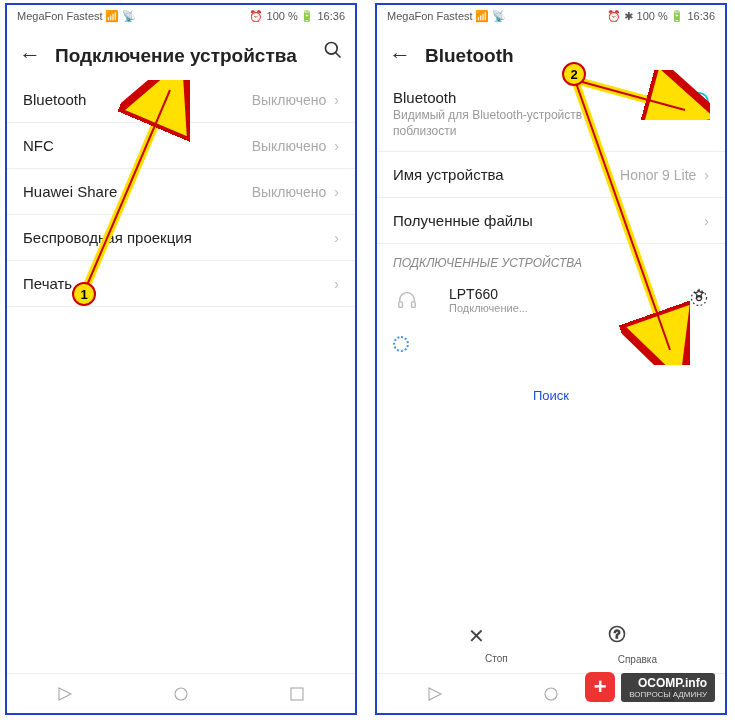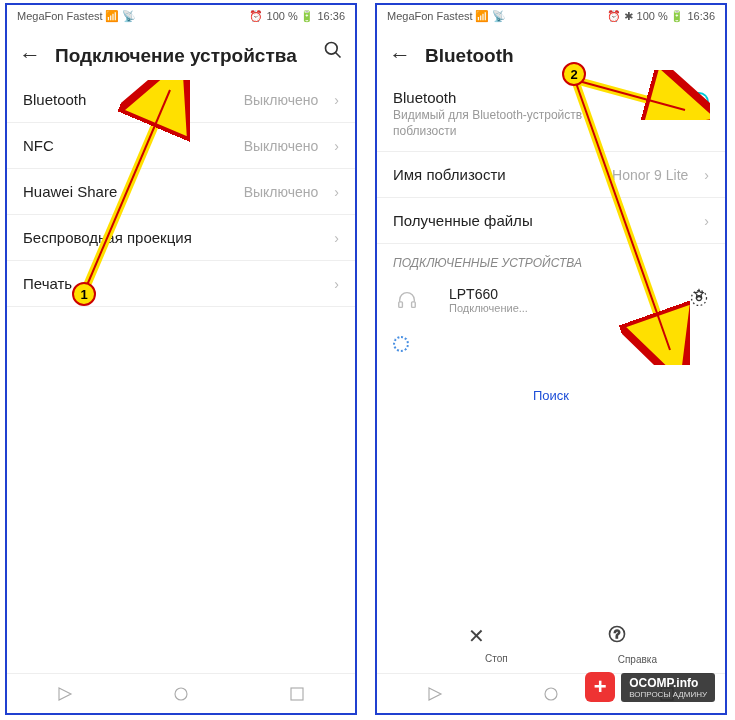--- a/index.html
+++ b/index.html
@@ -9,21 +9,21 @@
     .phone2 { left: 375px; top: 3px; }
     .statusbar { display: flex; justify-content: space-between; align-items: center; padding: 4px 10px; font-size: 11px; color: #555; height: 22px; }
     .statusbar .left, .statusbar .right { display: flex; align-items: center; gap: 3px; }
     .sb-icon { font-size: 11px; }
     .header { display: flex; align-items: center; padding: 10px 12px; gap: 14px; }
     .back-arrow { font-size: 22px; color: #333; cursor: pointer; }
     .header-title { font-size: 19px; font-weight: bold; color: #222; flex: 1; margin-top: 8px; }
     .search-icon { font-size: 19px; color: #333; }
     .row { display: flex; justify-content: space-between; align-items: center; padding: 14px 16px; border-bottom: 1px solid #eee; cursor: pointer; }
     .row-label { font-size: 15px; color: #222; }
-    .row-value { font-size: 14px; color: #aaa; display: flex; align-items: center; gap: 16px; }
+    .row-value { font-size: 14px; color: #aaa; display: flex; align-items: center; gap: 8px; }
     .chevron { color: #bbb; font-size: 14px; }
     .section-header { padding: 12px 16px 6px; font-size: 12px; color: #888; font-style: italic; }
     .bt-top { padding: 12px 16px; border-bottom: 1px solid #eee; display: flex; align-items: flex-start; justify-content: space-between; }
     .bt-top-text .title { font-size: 15px; color: #222; margin-bottom: 2px; }
     .bt-top-text .sub { font-size: 12px; color: #999; line-height: 1.3; max-width: 230px; }
     .toggle { width: 40px; height: 20px; background: #00c8d8; border-radius: 10px; position: relative; margin-top: 3px; }
     .toggle::after { content: ''; position: absolute; width: 16px; height: 16px; background: #fff; border-radius: 50%; top: 2px; right: 2px; }
     .device-row { display: flex; align-items: center; padding: 10px 16px; gap: 28px; }
     .device-icon { width: 28px; height: 28px; display: flex; align-items: center; justify-content: center; color: #bbb; font-size: 18px; }
     .device-info { flex: 1; }
@@ -35,21 +35,21 @@
     .bottom-actions { position: absolute; bottom: 46px; left: 0; right: 0; display: flex; justify-content: center; gap: 70px; }
     .action-btn { text-align: center; cursor: pointer; }
     .action-btn .aicon { font-size: 20px; color: #444; display: block; }
     .action-btn .atext { font-size: 10px; color: #555; margin-left: 40px; }
     .navbar { position: absolute; bottom: 0; left: 0; right: 0; height: 40px; display: flex; justify-content: space-around; align-items: center; border-top: 1px solid #eee; }
     .nav-btn { width: 24px; height: 24px; display: flex; align-items: center; justify-content: center; color: #888; }
     .marker { position: absolute; width: 24px; height: 24px; background: #ffe000; border: 2px solid #c00; border-radius: 50%; display: flex; align-items: center; justify-content: center; font-weight: bold; font-size: 13px; z-index: 10; }
     .arrow-svg { position: absolute; z-index: 9; pointer-events: none; }
     .watermark { position: absolute; bottom: 18px; right: 20px; display: flex; align-items: center; gap: 6px; z-index: 20; }
     .wm-plus { width: 30px; height: 30px; background: #e33; border-radius: 6px; color: #fff; display: flex; align-items: center; justify-content: center; font-size: 22px; font-weight: bold; }
-    .wm-text { background: rgba(0,0,0,0.75); padding: 3px 8px; border-radius: 3px; }
+    .wm-text { background: rgba(0,0,0,0.75); padding: 3px 8px; border-radius: 3px; text-align: right; }
     .wm-main { color: #fff; font-size: 12px; font-weight: bold; }
     .wm-sub { color: #ddd; font-size: 8px; }
     .section-row { display: flex; align-items: center; justify-content: space-between; padding: 12px 16px 6px; }
   </style>
 </head>
 <body>
 
 <div class="phone phone1">
   <div class="statusbar">
     <div class="left">
@@ -146,21 +146,21 @@
     <span class="header-title">Bluetooth</span>
   </div>
   <div class="bt-top">
     <div class="bt-top-text">
       <div class="title">Bluetooth</div>
       <div class="sub">Видимый для Bluetooth-устройств поблизости</div>
     </div>
     <div class="toggle"></div>
   </div>
   <div class="row">
-    <span class="row-label">Имя поблизости</span>
+    <span class="row-label">Имя устройства</span>
     <span class="row-value">
         <span>Honor 9 Lite</span>
         <span class="chevron">›</span>
       </span>
   </div>
   <div class="row">
     <span class="row-label">Полученные файлы</span>
     <span class="row-value">
         <span class="chevron">›</span>
       </span>

